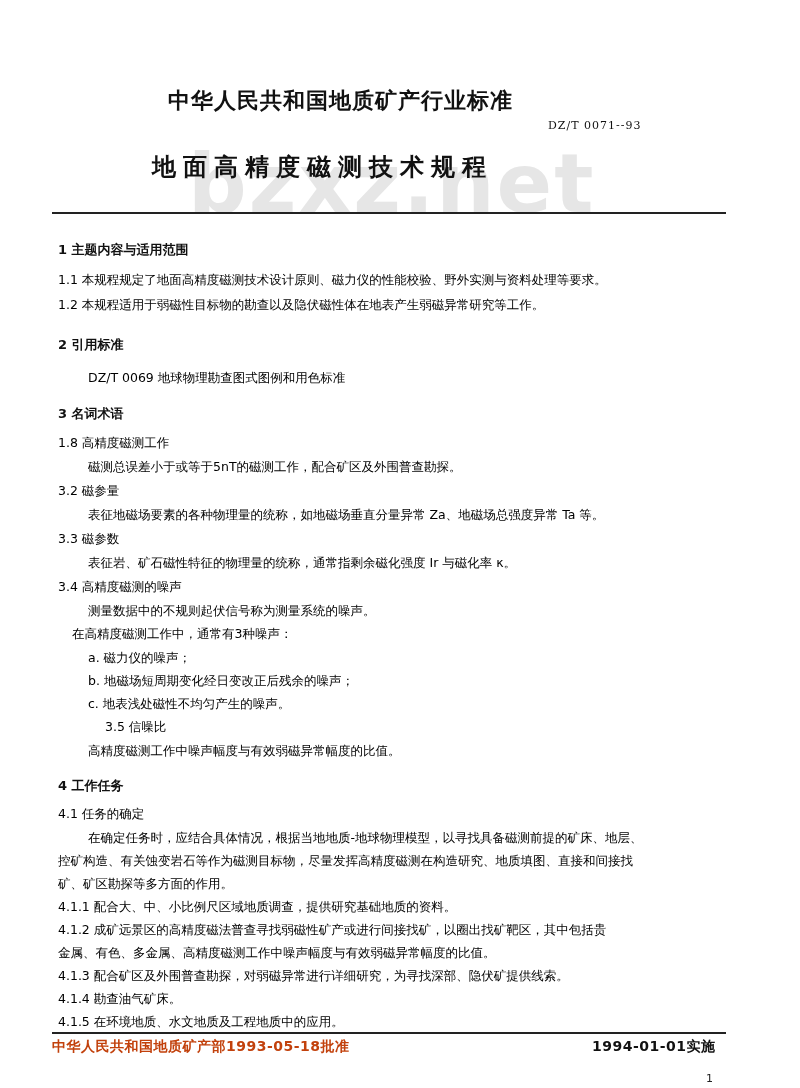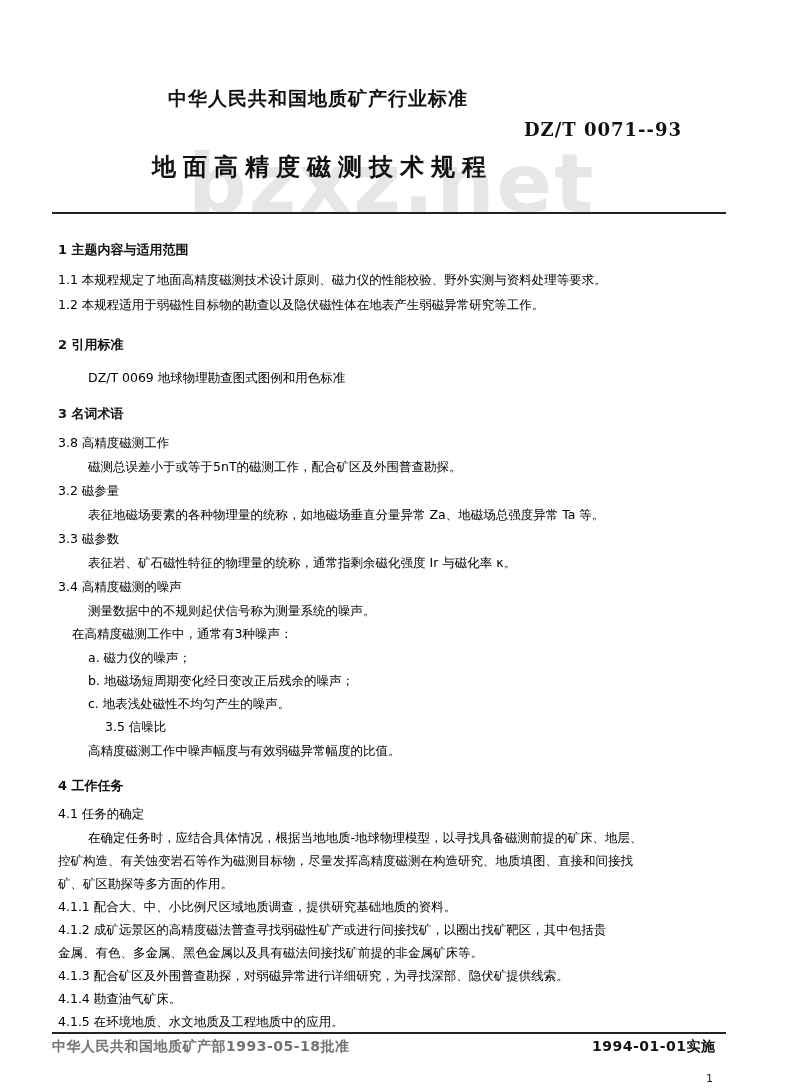--- a/index.html
+++ b/index.html
@@ -1,30 +1,30 @@
 <!DOCTYPE html>
 <html><head>
 <meta charset="utf-8">
 <style>
   html, body { margin: 0; padding: 0; background: #ffffff; }
   body {
     width: 800px; height: 1088px; position: relative; overflow: hidden;
     font-family: "DejaVu Sans", sans-serif; color: #1a1a1a;
   }
   .abs { position: absolute; }
-  .hdr-org { left: 168px; top: 86px; font-size: 19px; font-weight: bold; letter-spacing: 1px; color: #111; }
-  .hdr-code { left: 524px; top: 119px; font-size: 18px; font-weight: bold; font-family: "DejaVu Serif", serif; letter-spacing: 1px; color: #111; }
+  .hdr-org { left: 168px; top: 86px; font-size: 22px; font-weight: bold; letter-spacing: 1px; color: #111; }
+  .hdr-code { left: 548px; top: 119px; font-size: 11px; font-weight: normal; font-family: "DejaVu Serif", serif; letter-spacing: 1px; color: #111; }
   .hdr-title { left: 152px; top: 151px; font-size: 24px; font-weight: bold; letter-spacing: 7px; color: #111; }
   .watermark { left: 188px; top: 136px; font-size: 82px; font-weight: bold; color: #e6e6e6; letter-spacing: 2px; font-family: "DejaVu Sans", sans-serif; z-index: 0; }
   .rule { height: 2px; background: #222; }
   .rule-top { left: 52px; top: 212px; width: 674px; }
   .rule-bottom { left: 52px; top: 1032px; width: 674px; }
   .line { font-size: 12.5px; color: #000000; white-space: nowrap; z-index: 1; }
   .sec { font-size: 13px; font-weight: bold; color: #111; }
-  .foot-left { left: 52px; top: 1038px; font-size: 14px; font-weight: bold; color: #737373; letter-spacing: 0.5px; }
+  .foot-left { left: 52px; top: 1038px; font-size: 14px; font-weight: bold; color: #c2410c; letter-spacing: 0.5px; }
   .foot-right { left: 592px; top: 1038px; font-size: 14px; font-weight: bold; color: #111; letter-spacing: 0.5px; }
   .page-num { left: 706px; top: 1072px; font-size: 11px; color: #222; }
   .content { z-index: 1; }
 </style>
 </head>
 <body>
 
 <div class="abs watermark">bzxz.net</div>
 
 <div class="abs hdr-org">中华人民共和国地质矿产行业标准</div>
@@ -35,21 +35,21 @@
 
 <div class="content">
   <div class="abs line sec" style="left:58px; top:241px;">1  主题内容与适用范围</div>
   <div class="abs line" style="left:58px; top:272px;">1.1  本规程规定了地面高精度磁测技术设计原则、磁力仪的性能校验、野外实测与资料处理等要求。</div>
   <div class="abs line" style="left:58px; top:297px;">1.2  本规程适用于弱磁性目标物的勘查以及隐伏磁性体在地表产生弱磁异常研究等工作。</div>
 
   <div class="abs line sec" style="left:58px; top:336px;">2  引用标准</div>
   <div class="abs line" style="left:88px; top:370px;">DZ/T 0069  地球物理勘查图式图例和用色标准</div>
 
   <div class="abs line sec" style="left:58px; top:405px;">3  名词术语</div>
-  <div class="abs line" style="left:58px; top:435px;">3.8  高精度磁测工作</div>
+  <div class="abs line" style="left:58px; top:435px;">1.8  高精度磁测工作</div>
   <div class="abs line" style="left:88px; top:459px;">磁测总误差小于或等于5nT的磁测工作，配合矿区及外围普查勘探。</div>
   <div class="abs line" style="left:58px; top:483px;">3.2  磁参量</div>
   <div class="abs line" style="left:88px; top:507px;">表征地磁场要素的各种物理量的统称，如地磁场垂直分量异常 Za、地磁场总强度异常 Ta 等。</div>
   <div class="abs line" style="left:58px; top:531px;">3.3  磁参数</div>
   <div class="abs line" style="left:88px; top:555px;">表征岩、矿石磁性特征的物理量的统称，通常指剩余磁化强度 Ir 与磁化率 κ。</div>
   <div class="abs line" style="left:58px; top:579px;">3.4  高精度磁测的噪声</div>
   <div class="abs line" style="left:88px; top:603px;">测量数据中的不规则起伏信号称为测量系统的噪声。</div>
   <div class="abs line" style="left:72px; top:626px;">在高精度磁测工作中，通常有3种噪声：</div>
   <div class="abs line" style="left:88px; top:650px;">a.   磁力仪的噪声；</div>
   <div class="abs line" style="left:88px; top:673px;">b.   地磁场短周期变化经日变改正后残余的噪声；</div>
@@ -57,21 +57,21 @@
   <div class="abs line" style="left:58px; top:719px;margin-left:47px;">3.5  信噪比</div>
   <div class="abs line" style="left:88px; top:743px;">高精度磁测工作中噪声幅度与有效弱磁异常幅度的比值。</div>
 
   <div class="abs line sec" style="left:58px; top:777px;">4  工作任务</div>
   <div class="abs line" style="left:58px; top:806px;">4.1  任务的确定</div>
   <div class="abs line" style="left:88px; top:830px;">在确定任务时，应结合具体情况，根据当地地质-地球物理模型，以寻找具备磁测前提的矿床、地层、</div>
   <div class="abs line" style="left:58px; top:853px;">控矿构造、有关蚀变岩石等作为磁测目标物，尽量发挥高精度磁测在构造研究、地质填图、直接和间接找</div>
   <div class="abs line" style="left:58px; top:876px;text-align:center;">矿、矿区勘探等多方面的作用。</div>
   <div class="abs line" style="left:58px; top:899px;">4.1.1  配合大、中、小比例尺区域地质调查，提供研究基础地质的资料。</div>
   <div class="abs line" style="left:58px; top:922px;">4.1.2  成矿远景区的高精度磁法普查寻找弱磁性矿产或进行间接找矿，以圈出找矿靶区，其中包括贵</div>
-  <div class="abs line" style="left:58px; top:945px;">金属、有色、多金属、黑色金属以及具有磁法间接找矿前提的非金属矿床等。</div>
+  <div class="abs line" style="left:58px; top:945px;">金属、有色、多金属、高精度磁测工作中噪声幅度与有效弱磁异常幅度的比值。</div>
   <div class="abs line" style="left:58px; top:968px;">4.1.3  配合矿区及外围普查勘探，对弱磁异常进行详细研究，为寻找深部、隐伏矿提供线索。</div>
   <div class="abs line" style="left:58px; top:991px;">4.1.4  勘查油气矿床。</div>
   <div class="abs line" style="left:58px; top:1014px;">4.1.5  在环境地质、水文地质及工程地质中的应用。</div>
 </div>
 
 <div class="abs rule rule-bottom"></div>
 <div class="abs foot-left">中华人民共和国地质矿产部1993-05-18批准</div>
 <div class="abs foot-right">1994-01-01实施</div>
 <div class="abs page-num">1</div>
 

